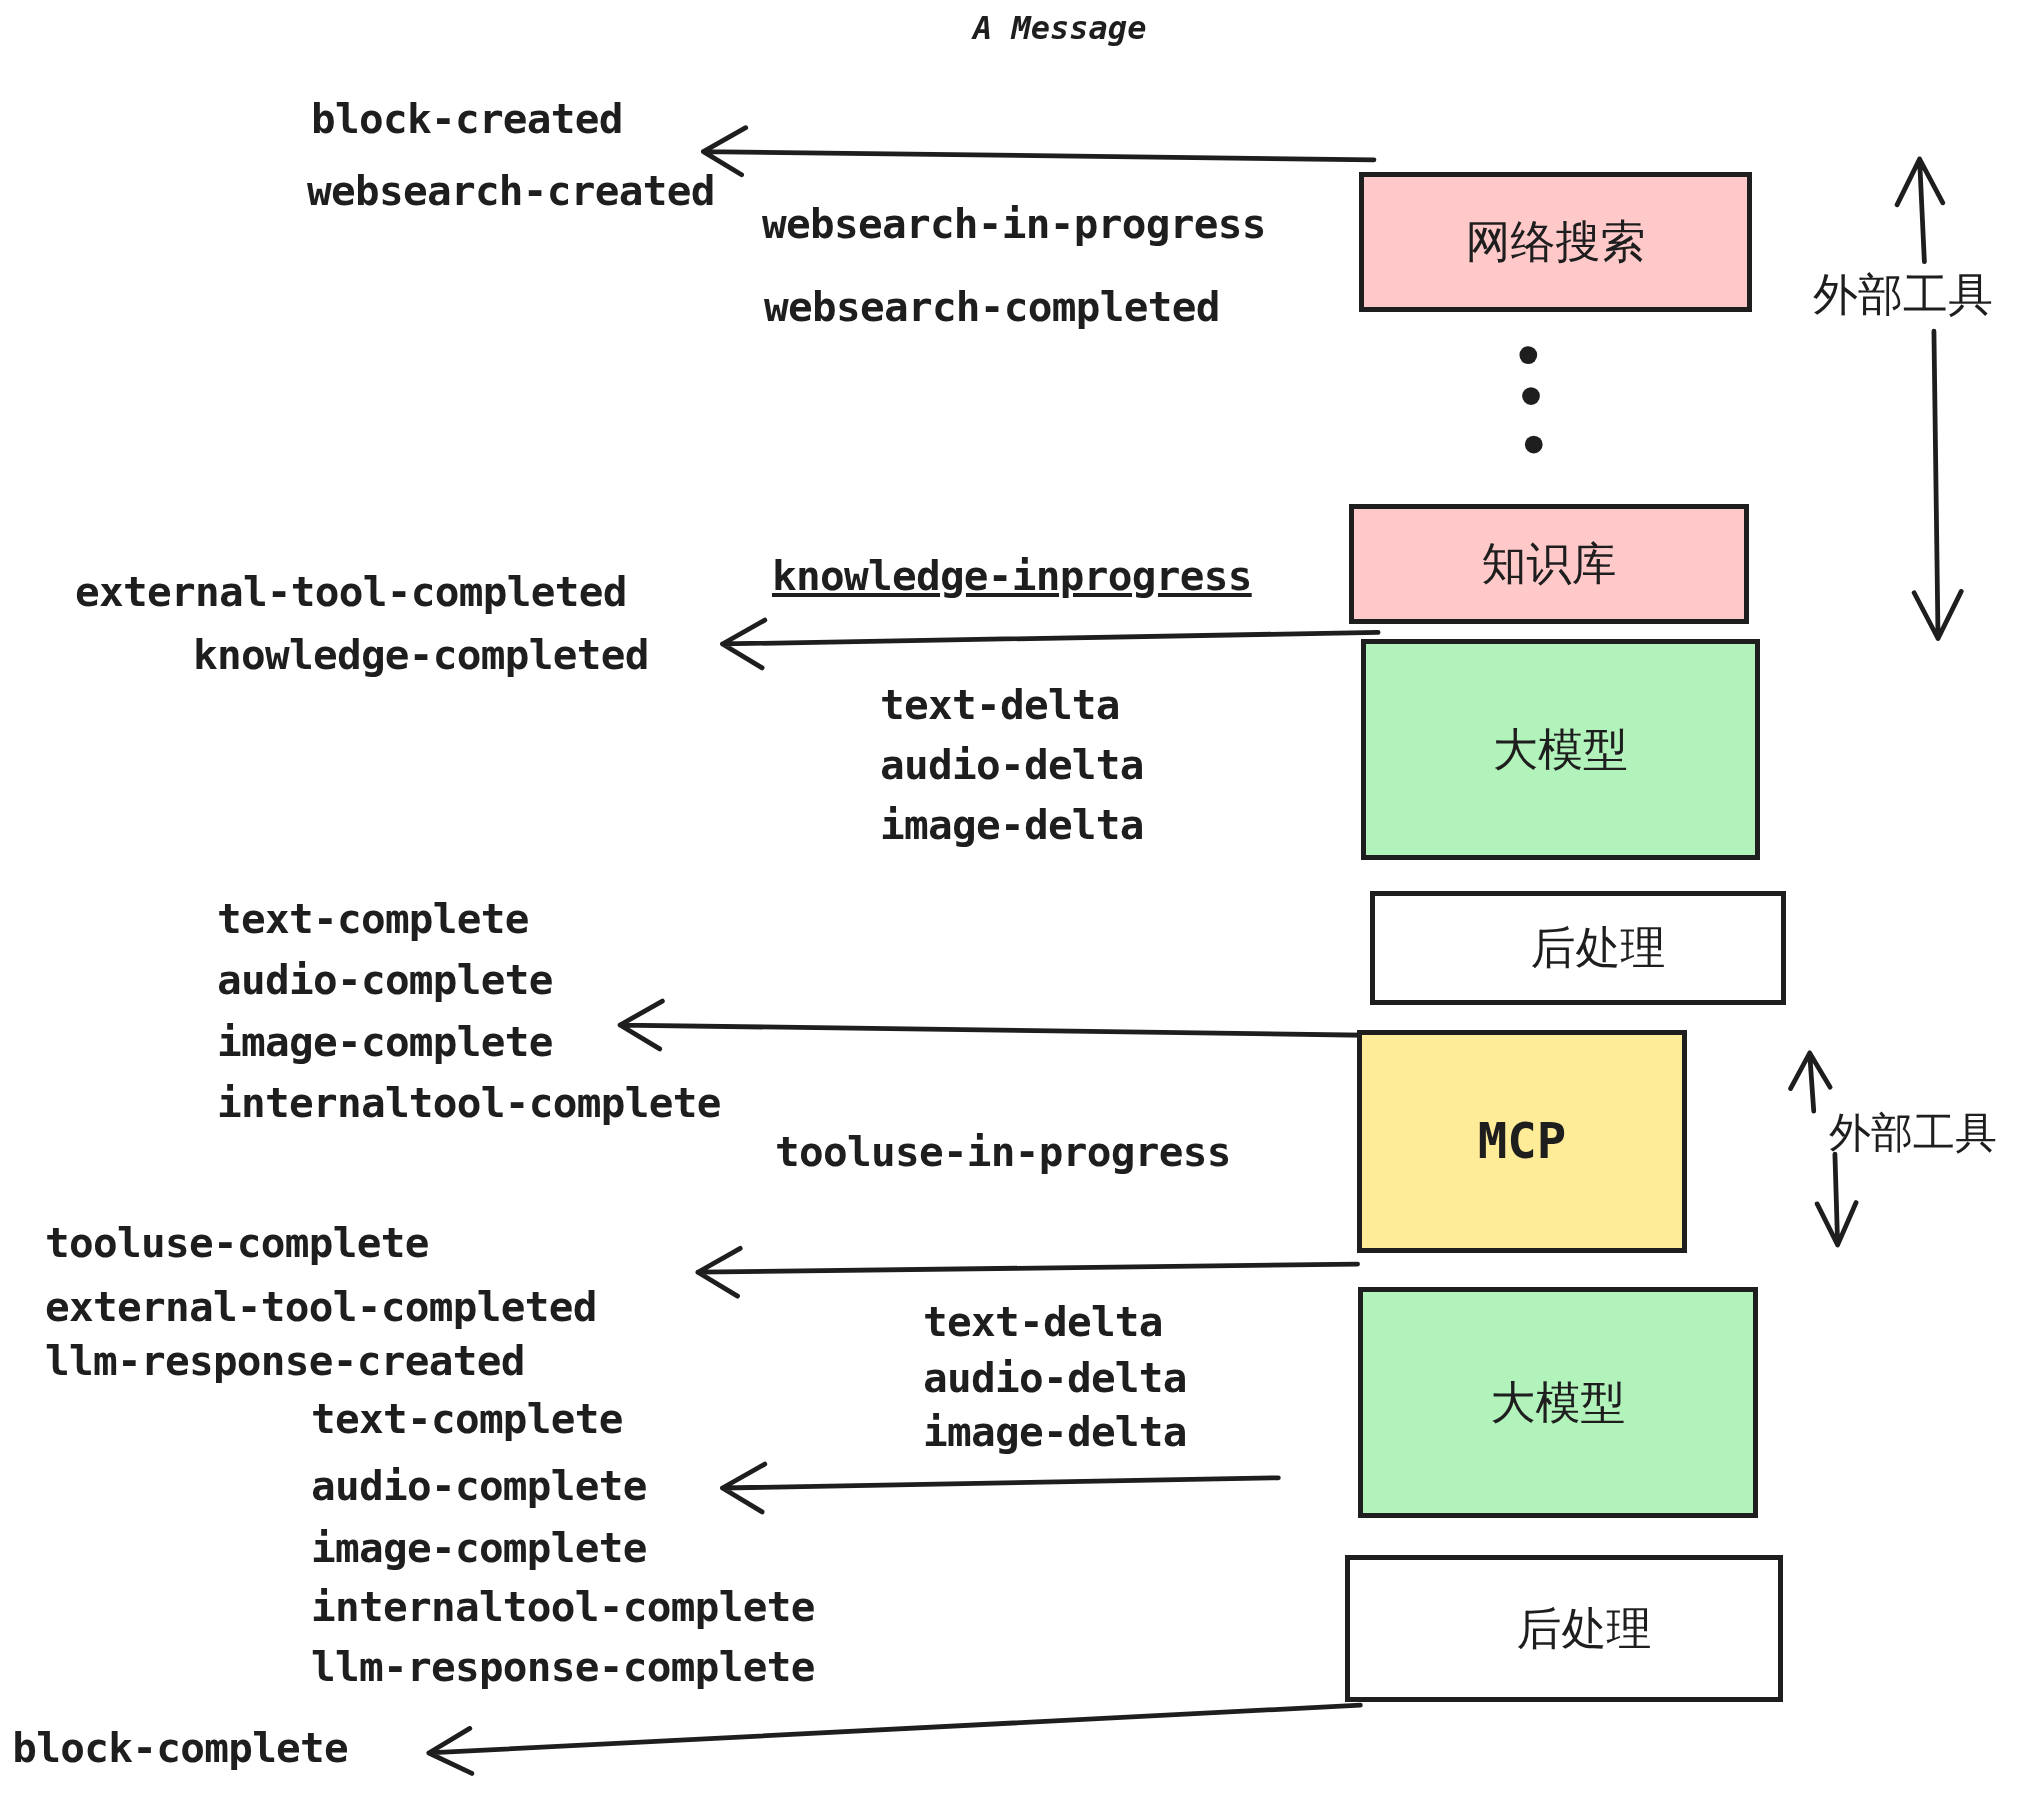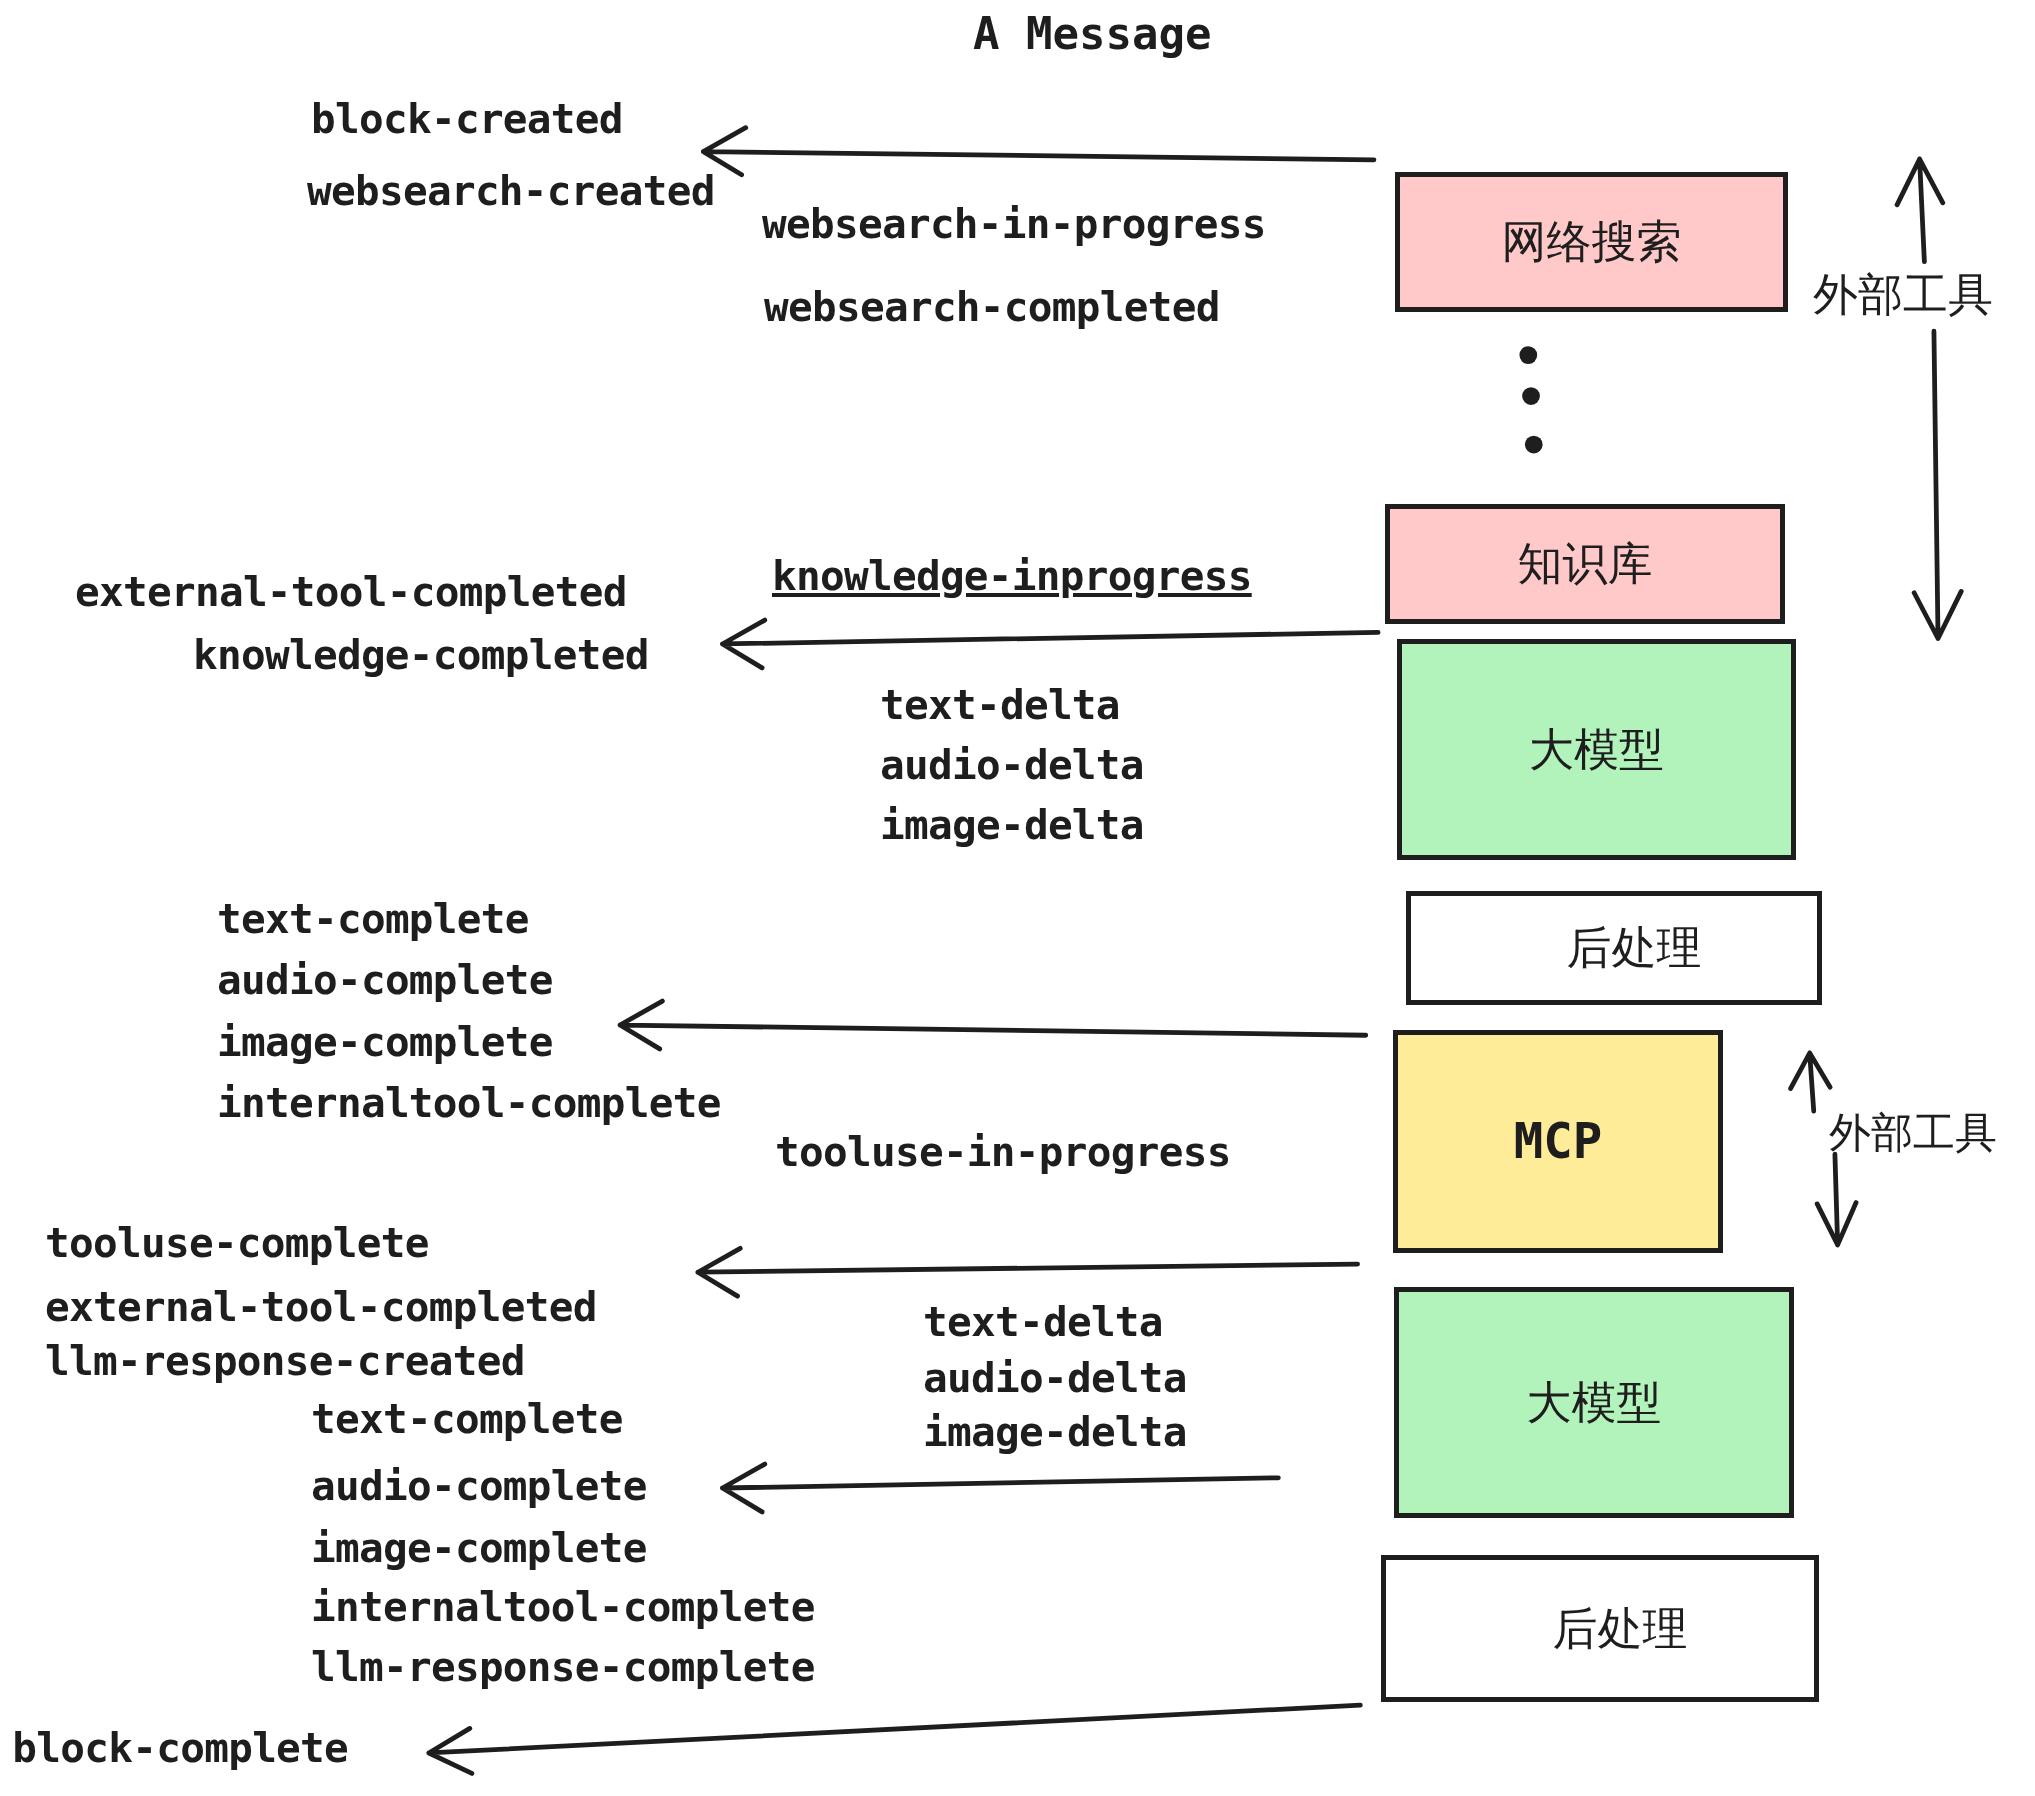--- a/index.html
+++ b/index.html
@@ -1,22 +1,22 @@
 <!DOCTYPE html>
 <html style="font-size:11px"><head>
 <meta charset="utf-8">
 <style>
   html,body{margin:0;padding:0;background:#ffffff;}
   .canvas{position:relative;width:2035px;height:1796px;background:#ffffff;overflow:hidden;
           font-family:"DejaVu Sans Mono",monospace;color:#1e1e1e;}
   .t{position:absolute;white-space:nowrap;line-height:1;}
   .ev{font-size:41px;font-weight:bold;letter-spacing:-0.7px;}
-  .title{font-size:44px;font-weight:bold;}
+  .title{font-size:32px;font-weight:bold;font-style:italic;}
   .cjk{font-family:"DejaVu Sans",sans-serif;font-size:45px;font-weight:500;}
-  .box{position:absolute;border:5.5px solid #1e1e1e;display:flex;align-items:center;justify-content:center;box-sizing:border-box;margin-left:36px;}
+  .box{position:absolute;border:5.5px solid #1e1e1e;display:flex;align-items:center;justify-content:center;box-sizing:border-box;}
   .box .lbl{font-family:"DejaVu Sans",sans-serif;font-size:45px;font-weight:500;color:#1e1e1e;}
   .box .lbl-mono{font-family:"DejaVu Sans Mono",monospace;font-size:49px;font-weight:bold;color:#1e1e1e;}
   .fill-pink{background:#ffc9c9;}
   .fill-green{background:#b2f2bb;}
   .fill-yellow{background:#ffec99;}
   .fill-white{background:#ffffff;padding-left:40px;}
   svg.overlay{position:absolute;left:0;top:0;width:2035px;height:1796px;pointer-events:none;}
   svg.overlay path{fill:none;stroke:#1e1e1e;stroke-width:7;stroke-linecap:round;stroke-linejoin:round;}
   svg.overlay circle{fill:#1e1e1e;stroke:none;}
 </style>

